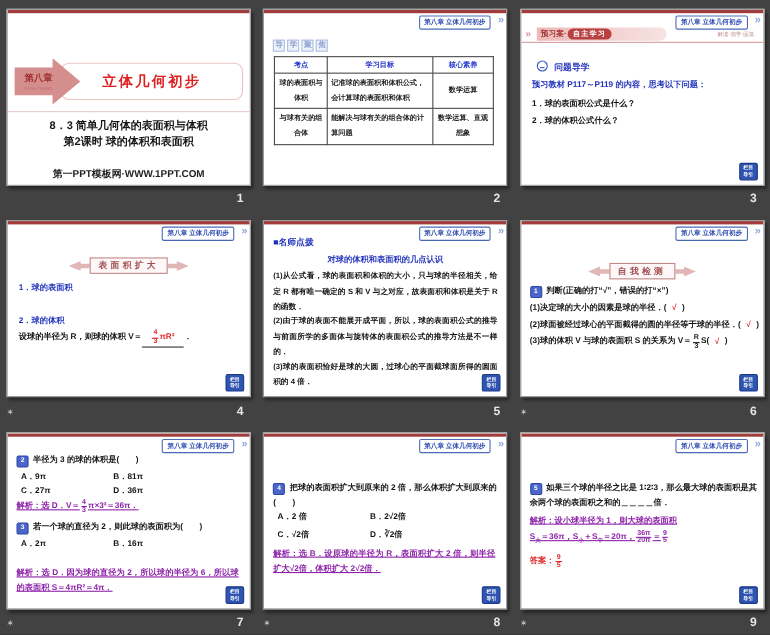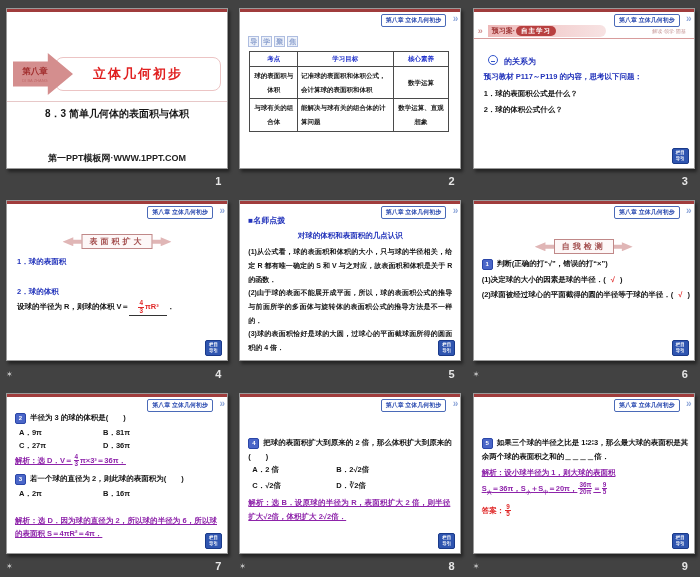--- a/index.html
+++ b/index.html
@@ -100,20 +100,21 @@
       <div class="topbar"></div>
       <div class="s1-band">
         <span class="ttl">立体几何初步</span>
       </div>
       <div class="s1-line"></div>
       <div class="s1-arrow">
         <span class="zh">第八章</span>
         <span class="py">DI BA ZHANG</span>
       </div>
       <div class="s1-h" style="top:98px;">8．3 简单几何体的表面积与体积</div>
+      <div class="s1-h" style="top:113px;">第2课时 球的体积和表面积</div>
       <div class="s1-f" style="top:143px;">第一PPT模板网·WWW.1PPT.COM</div>
     </div>
     <div class="slide-num">1</div>
   </div>
 
   <div class="cell">
     <div class="slide">
       <div class="topbar"></div>
       <div class="chap-badge">第八章 立体几何初步</div>
       <div class="chap-chevron">»</div>
@@ -154,21 +155,21 @@
       <div class="s3-tab">
         <span class="s3-chev">»</span>
         <div class="s3-strip">
           <span class="s3-prefix">预习案·</span>
           <span class="s3-capsule">自主学习</span>
         </div>
         <span class="s3-right">解读·领学·固基</span>
       </div>
       <div class="abs t8 b blue" style="left:14px;top:46px;">
         <span class="lead-icon"></span>
-        <span>的关系为</span>
+        <span>问题导学</span>
       </div>
       <div class="abs t75 b blue" style="left:10px;top:63px;">预习教材 P117～P119 的内容，思考以下问题：</div>
       <div class="abs t75 b blk" style="left:10px;top:80px;">1．球的表面积公式是什么？</div>
       <div class="abs t75 b blk" style="left:10px;top:96px;">2．球的体积公式什么？</div>
       <div class="corner-badge">
         <div>栏目</div>
         <div>导引</div>
       </div>
     </div>
     <div class="slide-num">3</div>
@@ -232,20 +233,23 @@
       </div>
       <div class="abs t75 b blk" style="left:8px;top:58px;">
         <span class="qbadge">1</span><span>判断(正确的打“√”，错误的打“×”)</span>
       </div>
       <div class="abs t75 b blk" style="left:8px;top:74px;">
         <span>(1)决定球的大小的因素是球的半径．(</span><span class="chk">√</span><span>)</span>
       </div>
       <div class="abs t75 b blk" style="left:8px;top:89px;">
         <span>(2)球面被经过球心的平面截得的圆的半径等于球的半径．(</span><span class="chk">√</span><span>)</span>
       </div>
+      <div class="abs t75 b blk" style="left:8px;top:103px;">
+        <span>(3)球的体积 V 与球的表面积 S 的关系为 V＝</span><span class="frac"><span class="num">R</span><span class="den">3</span></span><span>S(</span><span class="chk">√</span><span>)</span>
+      </div>
       <div class="corner-badge">
         <div>栏目</div>
         <div>导引</div>
       </div>
     </div>
     <div class="slide-num">6</div>
     <div class="trans-star">✶</div>
   </div>
 
   <div class="cell">

